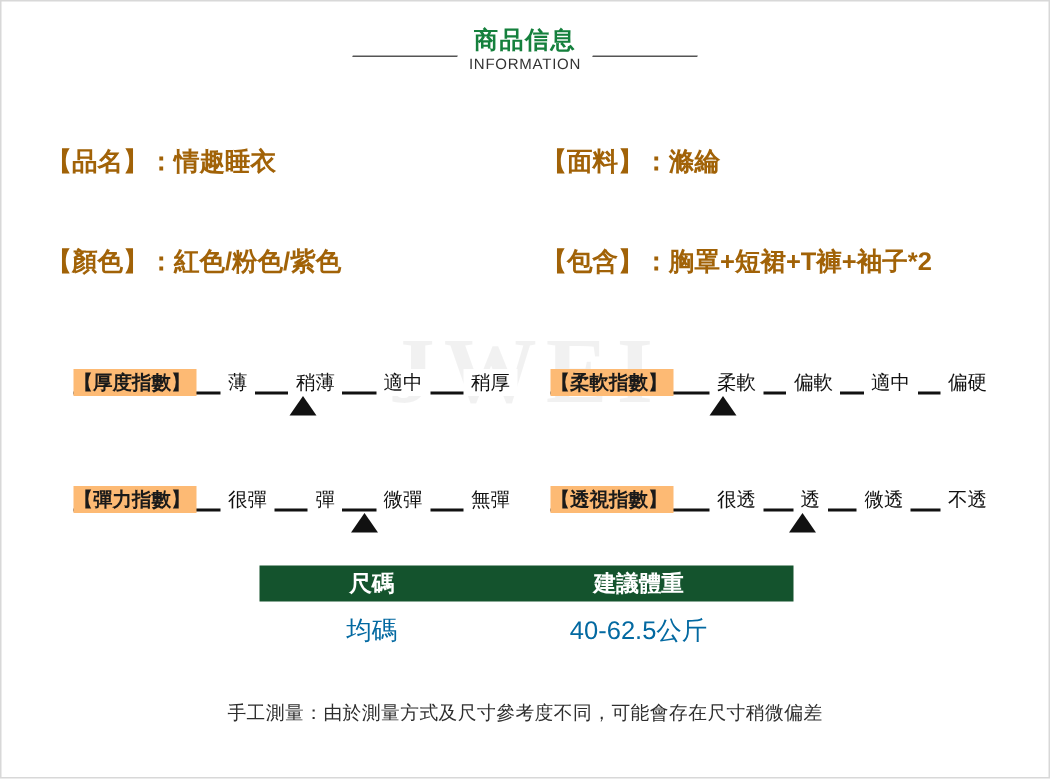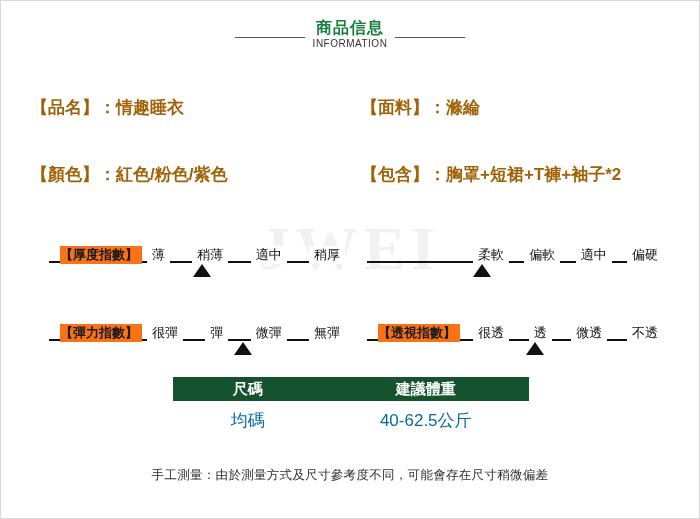--- a/index.html
+++ b/index.html
@@ -126,25 +126,24 @@
     top: 22px;
     height: 2px;
     background: #111;
   }
   .meter .m-label {
     position: absolute;
     left: 12px;
     top: 7px;
     font-size: 13px;
     font-weight: bold;
-    background: #f97316;
+    background: #fdba74;
     padding-right: 4px;
     z-index: 3;
     white-space: nowrap;
-    margin-left: 11px;
   }
   .meter .opts {
     position: absolute;
     left: 110px;
     right: 10px;
     top: 7px;
     display: flex;
     justify-content: space-between;
     z-index: 3;
   }
@@ -257,20 +256,21 @@
         <div class="opts">
           <span class="opt">薄</span>
           <span class="opt">稍薄</span>
           <span class="opt">適中</span>
           <span class="opt">稍厚</span>
         </div>
         <div class="marker" style="left:156px;"></div>
       </div>
       <div class="meter wide">
         <div class="line"></div>
+        <div class="m-label">【柔軟指數】</div>
         <div class="opts">
           <span class="opt">柔軟</span>
           <span class="opt">偏軟</span>
           <span class="opt">適中</span>
           <span class="opt">偏硬</span>
         </div>
         <div class="marker" style="left:118px;"></div>
       </div>
     </div>
 

